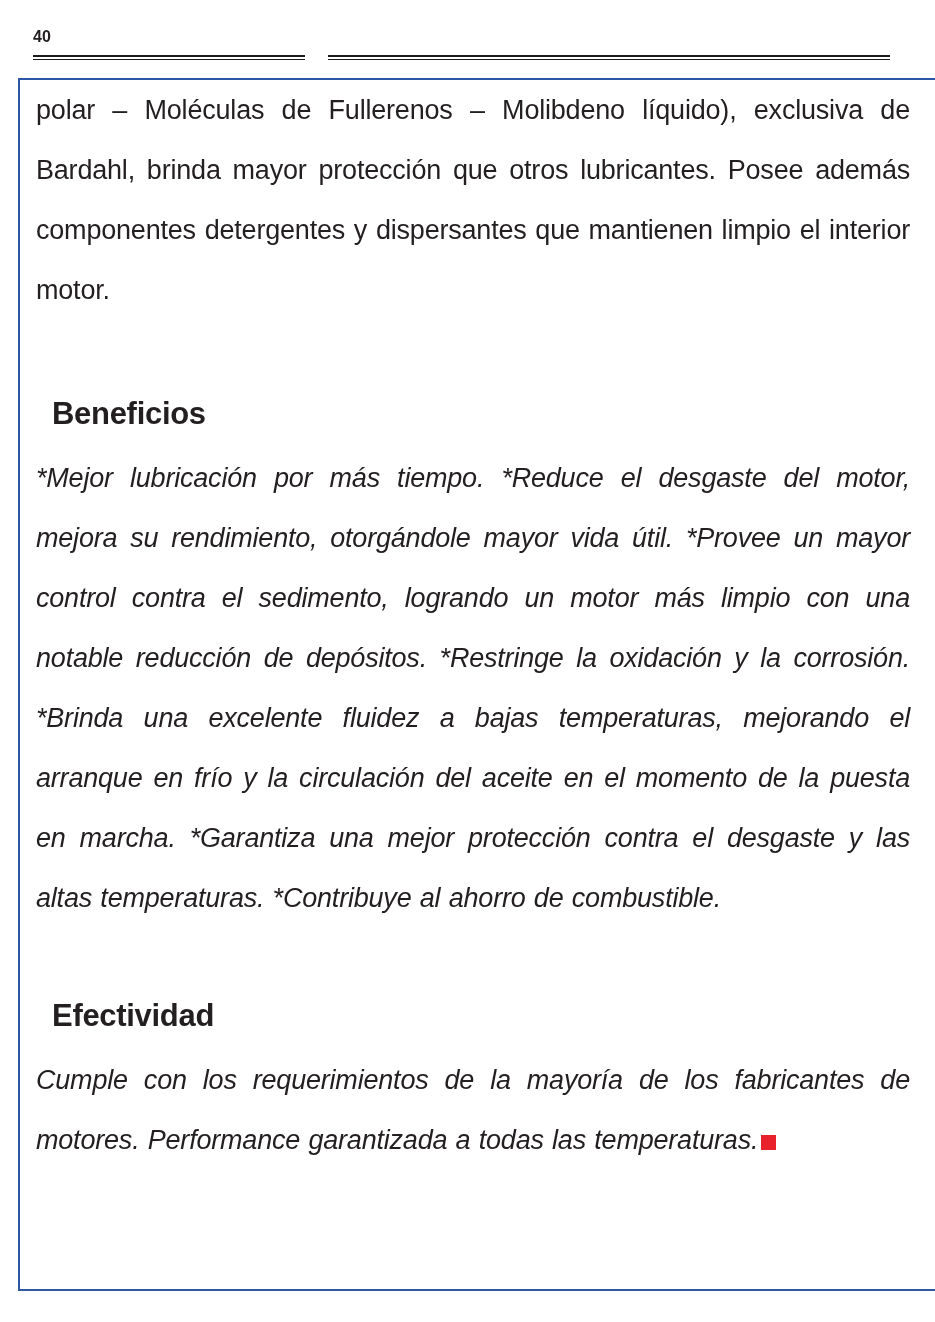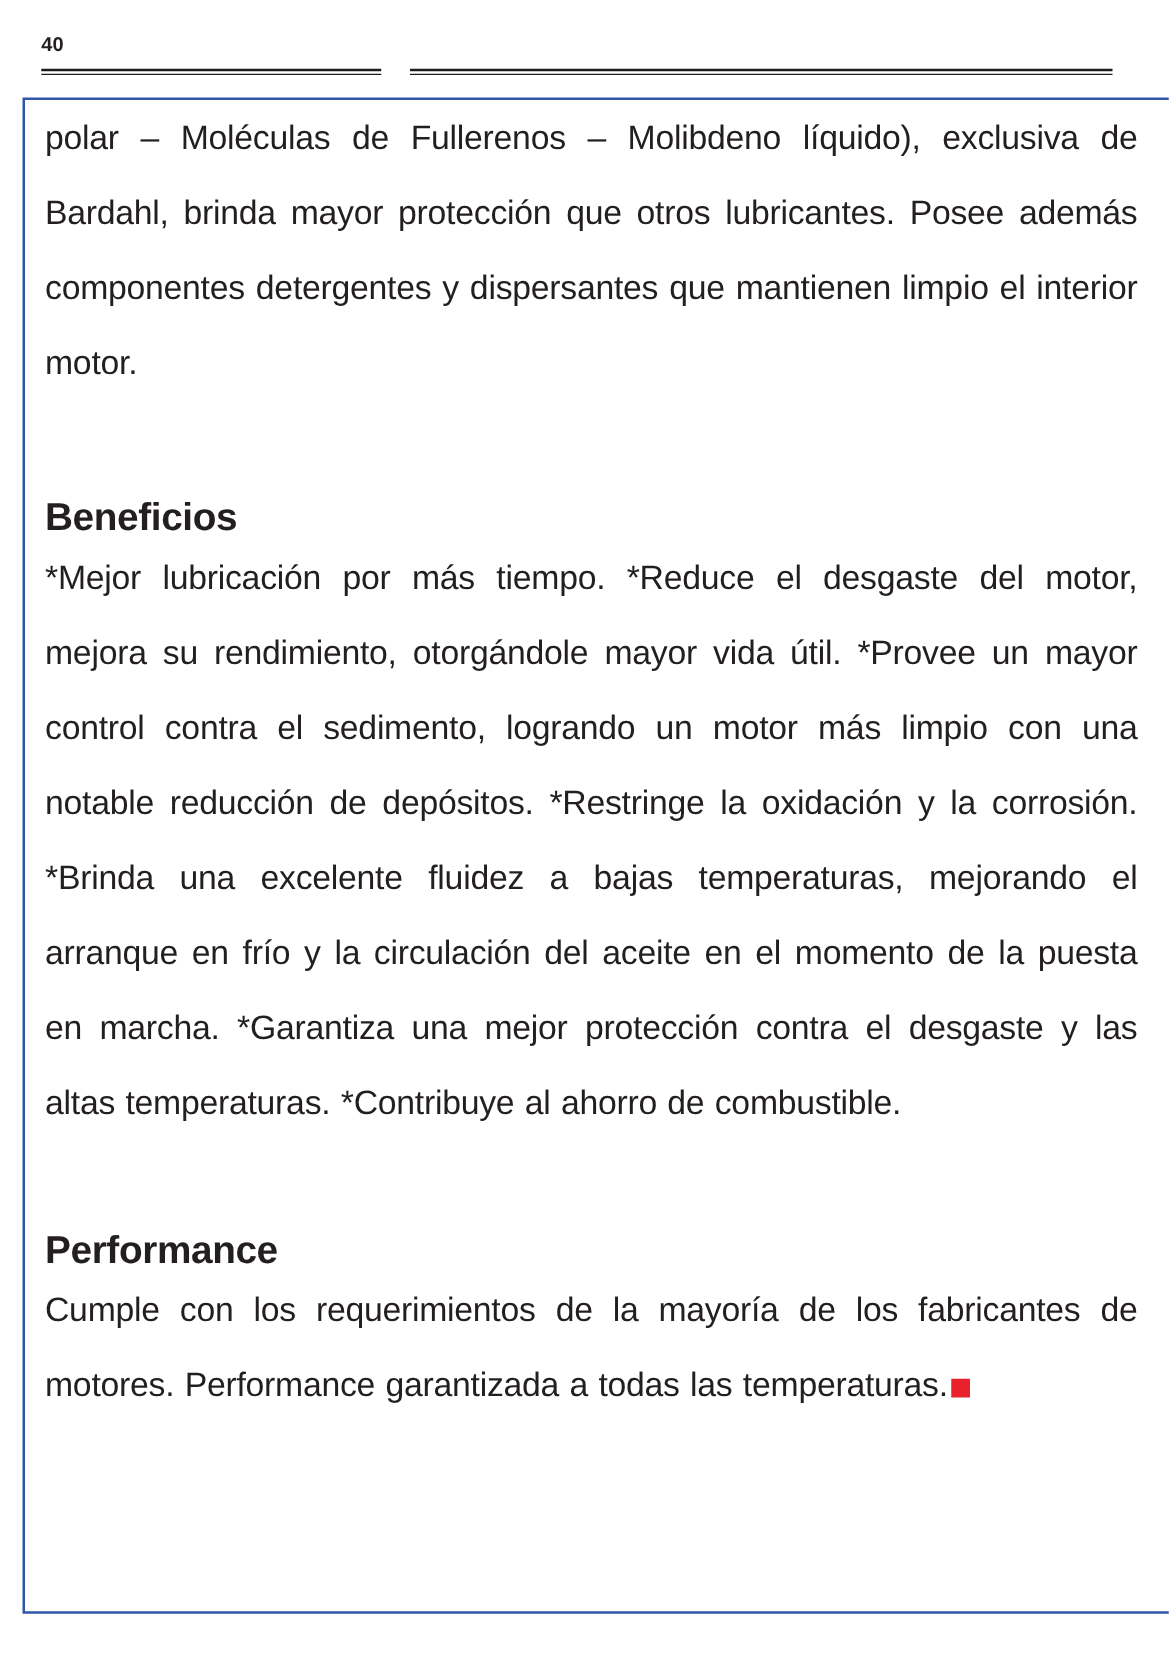--- a/index.html
+++ b/index.html
@@ -85,30 +85,30 @@
   .article-body p {
     margin: 0;
     font-size: 27px;
     line-height: 60px;
     text-align: justify;
     letter-spacing: -0.2px;
     word-spacing: 1px;
   }
   .para-intro   { margin-top: 40px; }
   .section-heading {
-    margin: 0;
+    margin: 16px;
     font-size: 31px;
     line-height: 36px;
     font-weight: bold;
     color: #231f20;
     letter-spacing: -0.3px;
   }
   .heading-beneficios  { margin-top: 76px; }
   .heading-efectividad { margin-top: 70px; }
-  .para-section { margin-top: 14px; }
+  .para-section { margin-top: 14px; font-style: italic; }
 
   .end-mark {
     display: inline-block;
     width: 15px;
     height: 15px;
     margin-left: 3px;
     transform: translateY(1px);
     background: #e8212d;
   }
 </style>
@@ -126,20 +126,20 @@
 
   <div class="article-frame">
     <div class="article-body">
 
       <p class="para-intro">polar – Moléculas de Fullerenos – Molibdeno líquido), exclusiva de Bardahl, brinda mayor protección que otros lubricantes. Posee además componentes detergentes y dispersantes que mantienen limpio el interior motor.</p>
 
       <h2 class="section-heading heading-beneficios">Beneficios</h2>
 
       <p class="para-section">*Mejor lubricación por más tiempo. *Reduce el desgaste del motor, mejora su rendimiento, otorgándole mayor vida útil. *Provee un mayor control contra el sedimento, logrando un motor más limpio con una notable reducción de depósitos. *Restringe la oxidación y la corrosión. *Brinda una excelente fluidez a bajas temperaturas, mejorando el arranque en frío y la circulación del aceite en el momento de la puesta en marcha. *Garantiza una mejor protección contra el desgaste y las altas temperaturas. *Contribuye al ahorro de combustible.</p>
 
-      <h2 class="section-heading heading-efectividad">Performance</h2>
+      <h2 class="section-heading heading-efectividad">Efectividad</h2>
 
       <p class="para-section"><span>Cumple con los requerimientos de la mayoría de los fabricantes de motores. Performance garantizada a todas las temperaturas.</span><span class="end-mark" style="background: rgb(232, 33, 45);"></span></p>
 
     </div>
   </div>
 
 </div>
 
 </body></html>

